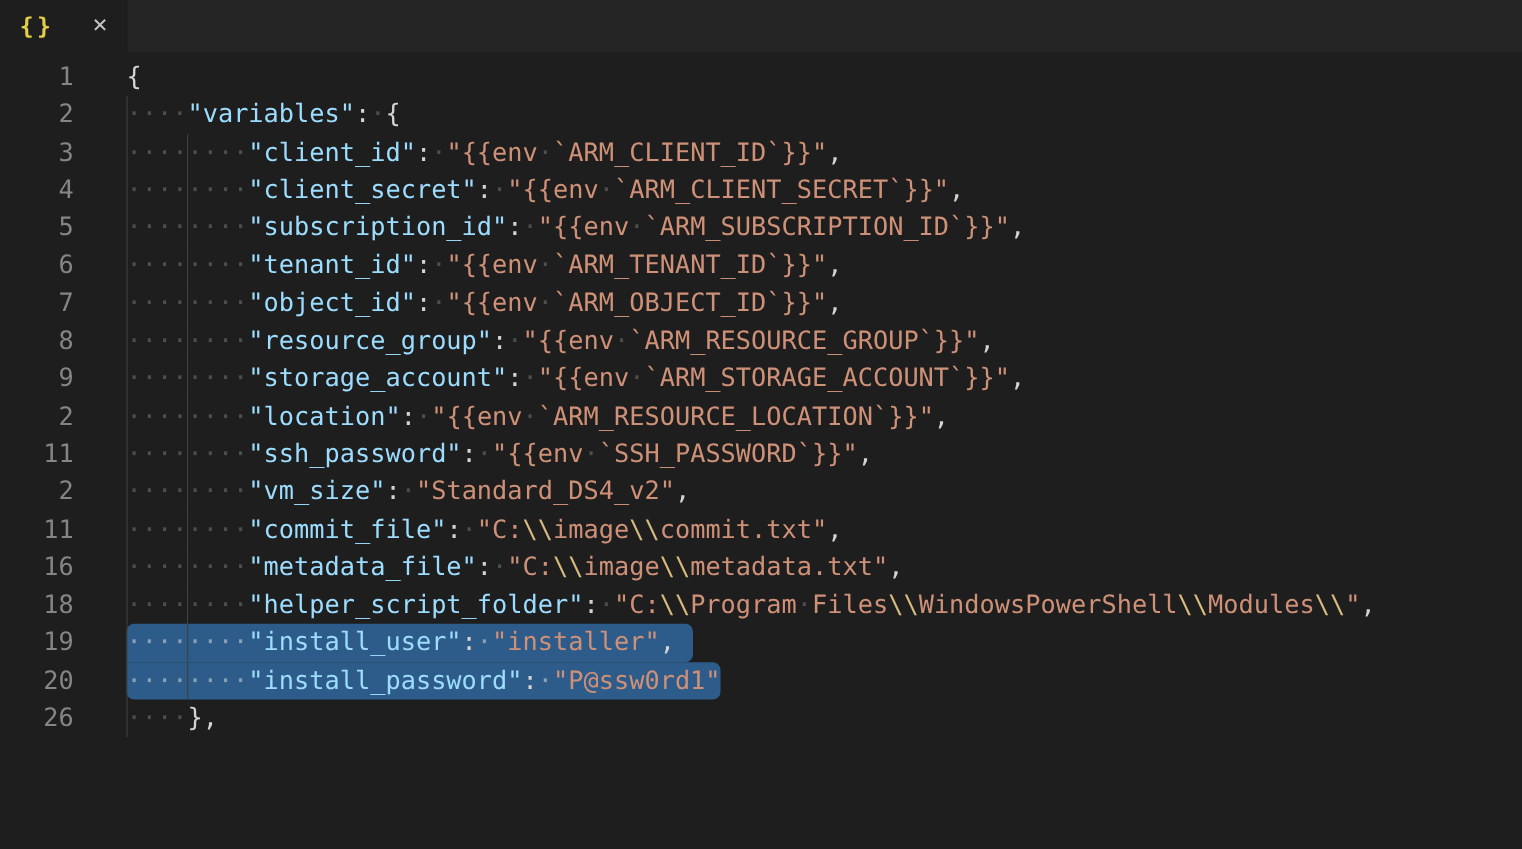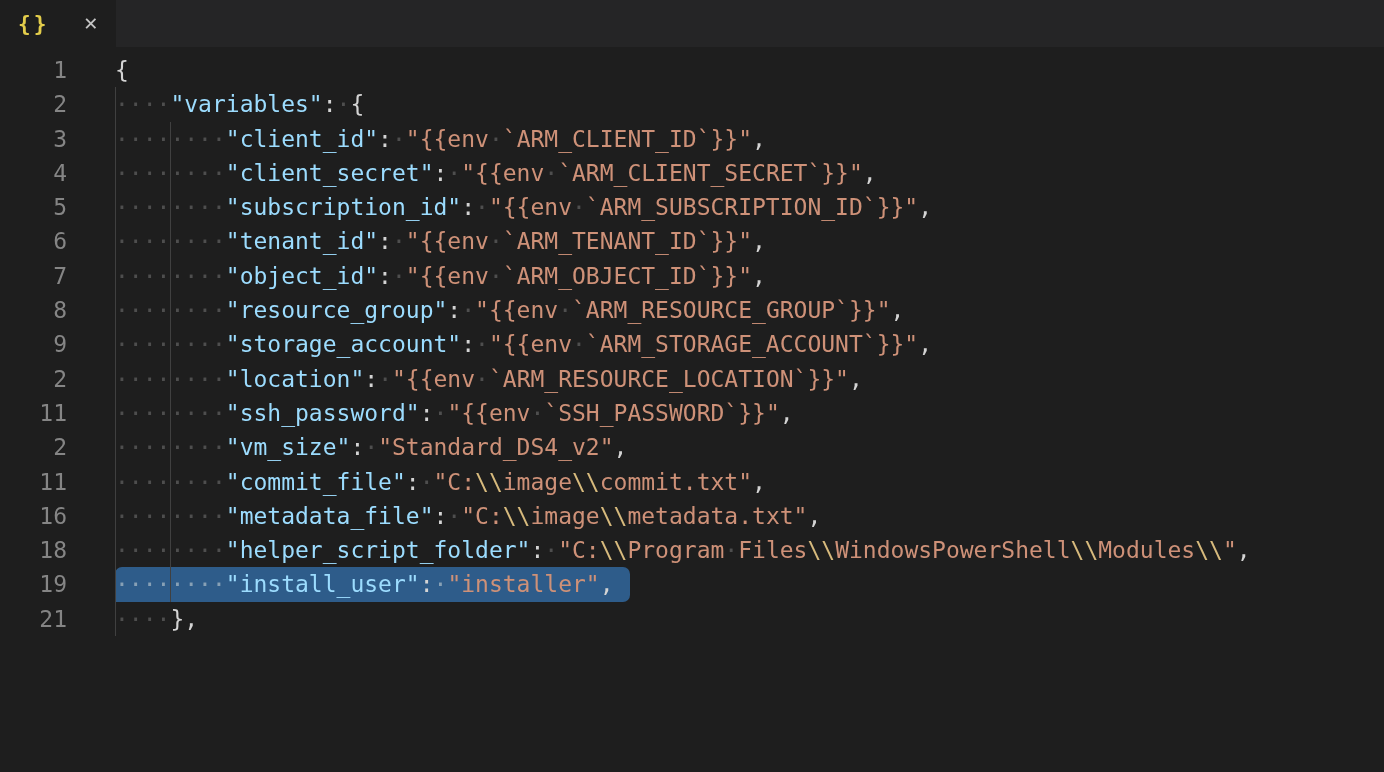--- a/index.html
+++ b/index.html
@@ -103,16 +103,20 @@
     </div>
     <div class="line">
       <div class="gutter">18</div>
       <div class="code"><div class="guide" style="left: 0ch;"></div><div class="guide" style="left: 4ch;"></div><span class="tok-ws">········</span><span class="tok-key">"helper_script_folder"</span><span class="tok-pun">:</span><span class="tok-ws">·</span><span class="tok-str">"C:</span><span class="tok-esc">\\</span><span class="tok-str">Program</span><span class="tok-ws">·</span><span class="tok-str">Files</span><span class="tok-esc">\\</span><span class="tok-str">WindowsPowerShell</span><span class="tok-esc">\\</span><span class="tok-str">Modules</span><span class="tok-esc">\\</span><span class="tok-str">"</span><span class="tok-pun">,</span></div>
     </div>
     <div class="line">
       <div class="gutter">19</div>
       <div class="code"><div class="sel sel-top" style="width: 37.2ch;"></div><div class="guide" style="left: 0ch;"></div><div class="guide" style="left: 4ch;"></div><span class="tok-wss">········</span><span class="tok-key">"install_user"</span><span class="tok-pun">:</span><span class="tok-wss">·</span><span class="tok-str">"installer"</span><span class="tok-pun">,</span></div>
     </div>
     <div class="line">
-      <div class="gutter">21</div>
+      <div class="gutter">20</div>
+      <div class="code"><div class="sel sel-bottom" style="width: 39ch;"></div><div class="guide" style="left: 0ch;"></div><div class="guide" style="left: 4ch;"></div><span class="tok-wss">········</span><span class="tok-key">"install_password"</span><span class="tok-pun">:</span><span class="tok-wss">·</span><span class="tok-str">"P@ssw0rd1"</span></div>
+    </div>
+    <div class="line">
+      <div class="gutter">26</div>
       <div class="code"><div class="guide" style="left: 0ch;"></div><span class="tok-ws">····</span><span class="tok-pun">},</span></div>
     </div>
   </div>
 
 </body></html>

